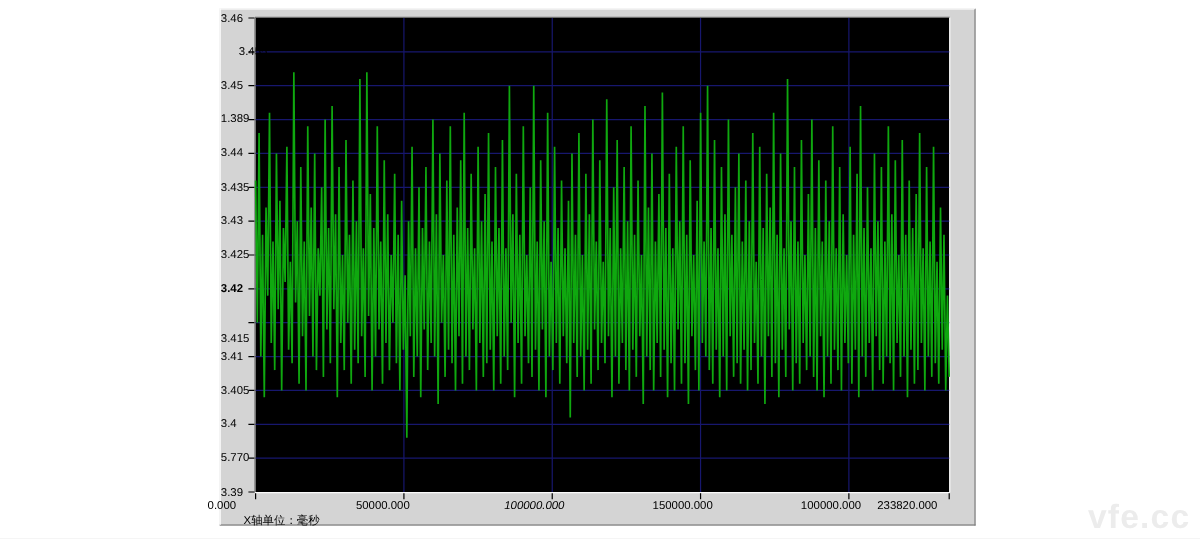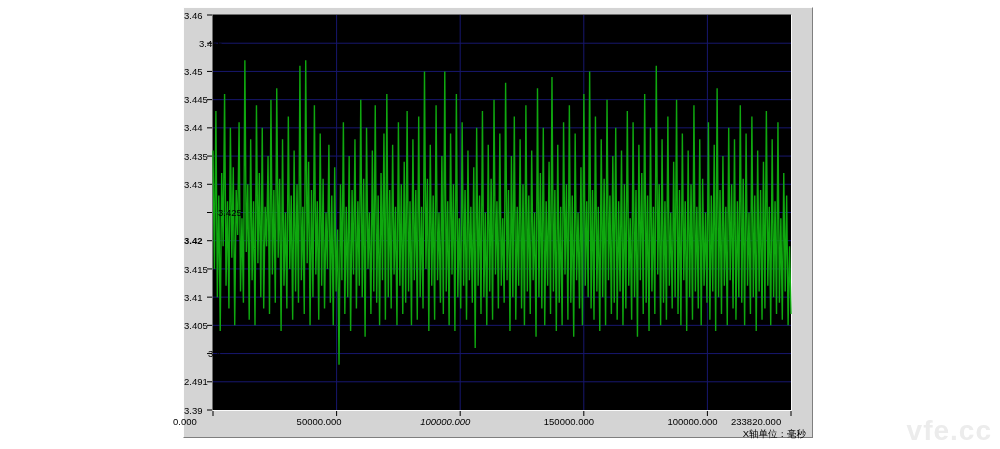--- a/index.html
+++ b/index.html
@@ -15,21 +15,21 @@
   .labels-layer { position:absolute; left:0; top:0; width:630px; height:431px; pointer-events:none; }
   .y-tick-label {
     position:absolute; left:0; width:23px; 
     font-size:9.5px; color:#000; line-height:11px;
   }
   .x-tick-label {
     position:absolute; width:80px; text-align:left;
     font-size:9.5px; color:#000; line-height:11px;
   }
   .x-axis-unit {
-    position:absolute; left:44px; width:578px; top:420px; text-align:right;
+    position:absolute; left:19px; width:578px; top:420px; text-align:left;
     font-size:9.5px; color:#000;
   }
   .watermark {
     position:absolute; right:8px; bottom:2px;
     font-size:28px; font-weight:bold; letter-spacing:1px;
     color:#ececec;
   }
 </style>
 </head>
 <body>
@@ -80,31 +80,31 @@
         <line x1="399.79804978188355" y1="403" x2="399.79804978188355" y2="408" stroke="#000" stroke-width="1"></line>
         <line x1="523.397399709178" y1="403" x2="523.397399709178" y2="408" stroke="#000" stroke-width="1"></line>
         <line x1="607" y1="403" x2="607" y2="408" stroke="#000" stroke-width="1"></line>
         <polyline points="29.00,142.43 30.45,260.93 31.90,102.93 33.35,289.14 34.79,187.57 36.24,323.00 37.69,165.00 39.14,238.36 40.59,86.00 42.04,277.86 43.49,193.21 44.93,300.43 46.38,119.86 47.83,249.64 49.28,159.36 50.73,317.36 52.18,181.93 53.63,227.07 55.08,114.21 56.52,283.50 57.97,210.14 59.42,294.79 60.87,52.14 62.32,244.00 63.77,176.29 65.22,311.71 66.66,131.14 68.11,272.21 69.56,193.21 71.01,317.36 72.46,97.29 73.91,255.29 75.36,165.00 76.80,289.14 78.25,119.86 79.70,300.43 81.15,198.86 82.60,238.36 84.05,148.07 85.50,306.07 86.94,91.64 88.39,266.57 89.84,181.93 91.29,294.79 92.74,80.36 94.19,249.64 95.64,170.64 97.09,323.00 98.53,131.14 99.98,277.86 101.43,204.50 102.88,300.43 104.33,108.57 105.78,260.93 107.23,187.57 108.67,311.71 110.12,142.43 111.57,283.50 113.02,176.29 114.47,294.79 115.92,57.79 117.37,272.21 118.81,198.86 120.26,306.07 121.71,52.14 123.16,255.29 124.61,153.71 126.06,317.36 127.51,181.93 128.95,289.14 130.40,97.29 131.85,266.57 133.30,193.21 134.75,311.71 136.20,125.50 137.65,277.86 139.10,170.64 140.54,300.43 141.99,204.50 143.44,260.93 144.89,136.79 146.34,294.79 147.79,187.57 149.24,317.36 150.68,159.36 152.13,283.50 153.58,221.43 155.03,356.86 156.48,176.29 157.93,272.21 159.38,114.21 160.82,306.07 162.27,198.86 163.72,289.14 165.17,148.07 166.62,323.00 168.07,181.93 169.52,266.57 170.96,131.14 172.41,300.43 173.86,193.21 175.31,277.86 176.76,91.64 178.21,289.14 179.66,170.64 181.11,328.64 182.55,119.86 184.00,260.93 185.45,204.50 186.90,306.07 188.35,142.43 189.80,283.50 191.25,97.29 192.69,294.79 194.14,187.57 195.59,317.36 197.04,165.00 198.49,272.21 199.94,125.50 201.39,311.71 202.83,86.00 204.28,289.14 205.73,181.93 207.18,300.43 208.63,136.79 210.08,266.57 211.53,198.86 212.97,317.36 214.42,114.21 215.87,277.86 217.32,176.29 218.77,306.07 220.22,153.71 221.67,294.79 223.12,102.93 224.56,283.50 226.01,193.21 227.46,317.36 228.91,131.14 230.36,272.21 231.81,181.93 233.26,311.71 234.70,108.57 236.15,289.14 237.60,198.86 239.05,300.43 240.50,63.43 241.95,260.93 243.40,170.64 244.84,323.00 246.29,136.79 247.74,277.86 249.19,187.57 250.64,311.71 252.09,97.29 253.54,272.21 254.98,204.50 256.43,294.79 257.88,148.07 259.33,306.07 260.78,63.43 262.23,283.50 263.68,193.21 265.13,317.36 266.57,125.50 268.02,266.57 269.47,176.29 270.92,323.00 272.37,86.00 273.82,289.14 275.27,210.14 276.71,300.43 278.16,114.21 279.61,277.86 281.06,181.93 282.51,311.71 283.96,142.43 285.41,272.21 286.85,198.86 288.30,294.79 289.75,159.36 291.20,339.93 292.65,119.86 294.10,277.86 295.55,187.57 296.99,306.07 298.44,102.93 299.89,289.14 301.34,204.50 302.79,317.36 304.24,136.79 305.69,283.50 307.14,170.64 308.58,311.71 310.03,91.64 311.48,266.57 312.93,193.21 314.38,300.43 315.83,125.50 317.28,277.86 318.72,210.14 320.17,294.79 321.62,74.71 323.07,272.21 324.52,181.93 325.97,323.00 327.42,148.07 328.86,289.14 330.31,108.57 331.76,311.71 333.21,198.86 334.66,277.86 336.11,131.14 337.56,300.43 339.01,176.29 340.45,317.36 341.90,97.29 343.35,283.50 344.80,187.57 346.25,306.07 347.70,142.43 349.15,272.21 350.59,204.50 352.04,328.64 353.49,80.36 354.94,289.14 356.39,165.00 357.84,300.43 359.29,119.86 360.73,317.36 362.18,193.21 363.63,277.86 365.08,153.71 366.53,306.07 367.98,69.07 369.43,283.50 370.87,181.93 372.32,323.00 373.77,136.79 375.22,294.79 376.67,198.86 378.12,317.36 379.57,114.21 381.02,266.57 382.46,176.29 383.91,311.71 385.36,97.29 386.81,294.79 388.26,187.57 389.71,328.64 391.16,125.50 392.60,272.21 394.05,204.50 395.50,300.43 396.95,159.36 398.40,317.36 399.85,86.00 401.30,277.86 402.74,193.21 404.19,289.14 405.64,63.43 407.09,300.43 408.54,181.93 409.99,311.71 411.44,108.57 412.88,283.50 414.33,198.86 415.78,323.00 417.23,131.14 418.68,289.14 420.13,170.64 421.58,317.36 423.03,91.64 424.47,272.21 425.92,187.57 427.37,306.07 428.82,148.07 430.27,294.79 431.72,119.86 433.17,311.71 434.61,193.21 436.06,283.50 437.51,142.43 438.96,317.36 440.41,176.29 441.86,300.43 443.31,102.93 444.75,277.86 446.20,210.14 447.65,311.71 449.10,114.21 450.55,289.14 452.00,181.93 453.45,328.64 454.89,136.79 456.34,272.21 457.79,165.00 459.24,306.07 460.69,86.00 462.14,294.79 463.59,187.57 465.04,323.00 466.48,119.86 467.93,283.50 469.38,198.86 470.83,306.07 472.28,57.79 473.73,266.57 475.18,176.29 476.62,317.36 478.07,131.14 479.52,294.79 480.97,193.21 482.42,311.71 483.87,108.57 485.32,277.86 486.76,204.50 488.21,300.43 489.66,153.71 491.11,289.14 492.56,91.64 494.01,306.07 495.46,181.93 496.90,317.36 498.35,125.50 499.80,272.21 501.25,193.21 502.70,323.00 504.15,142.43 505.60,289.14 507.05,176.29 508.49,311.71 509.94,97.29 511.39,283.50 512.84,198.86 514.29,300.43 515.74,131.14 517.19,317.36 518.63,170.64 520.08,277.86 521.53,204.50 522.98,294.79 524.43,114.21 525.88,311.71 527.33,187.57 528.77,283.50 530.22,136.79 531.67,323.00 533.12,80.36 534.57,289.14 536.02,181.93 537.47,306.07 538.91,148.07 540.36,277.86 541.81,198.86 543.26,317.36 544.71,119.86 546.16,272.21 547.61,176.29 549.06,300.43 550.50,131.14 551.95,311.71 553.40,193.21 554.85,289.14 556.30,97.29 557.75,294.79 559.20,170.64 560.64,317.36 562.09,125.50 563.54,277.86 564.99,204.50 566.44,306.07 567.89,108.57 569.34,289.14 570.78,187.57 572.23,323.00 573.68,142.43 575.13,283.50 576.58,181.93 578.03,311.71 579.48,153.71 580.92,300.43 582.37,102.93 583.82,277.86 585.27,198.86 586.72,317.36 588.17,131.14 589.62,289.14 591.07,193.21 592.51,306.07 593.96,114.21 595.41,294.79 596.86,210.14 598.31,311.71 599.76,165.00 601.21,283.50 602.65,187.57 604.10,317.36 605.55,238.36 607.00,306.07" fill="none" stroke="#0fa80f" stroke-width="1.4"></polyline>
       </svg>
     <div class="labels-layer" id="labels-layer">
       <div class="x-axis-unit">X轴单位：毫秒</div>
     <div class="y-tick-label" style="top: 1.5px;">3.46</div>
         <div class="y-tick-label" style="top: 29.7143px; padding-left: 15px;">3.455</div>
         <div class="y-tick-label" style="top: 57.9286px;">3.45</div>
-        <div class="y-tick-label" style="top: 86.1429px;">3.445</div>
+        <div class="y-tick-label" style="top: 86.1429px;">1.389</div>
         <div class="y-tick-label" style="top: 114.357px;">3.44</div>
         <div class="y-tick-label" style="top: 142.571px;">3.435</div>
         <div class="y-tick-label" style="top: 170.786px;">3.43</div>
-        <div class="y-tick-label" style="top: 199px; padding-left: 34px;">3.425</div>
+        <div class="y-tick-label" style="top: 199px;">3.425</div>
         <div class="y-tick-label" style="top: 227.214px; font-weight: bold;">3.42</div>
-        <div class="y-tick-label" style="top: 256px;">3.415</div>
+        <div class="y-tick-label" style="top: 269px;">3.415</div>
         <div class="y-tick-label" style="top: 283.643px;">3.41</div>
         <div class="y-tick-label" style="top: 311.857px;">3.405</div>
-        <div class="y-tick-label" style="top: 340.071px; margin-left: 24px;">3.4</div>
-        <div class="y-tick-label" style="top: 368.286px;">2.491</div>
+        <div class="y-tick-label" style="top: 340.071px;">3.4</div>
+        <div class="y-tick-label" style="top: 368.286px;">5.770</div>
         <div class="y-tick-label" style="top: 396.5px;">3.39</div>
         <div class="x-tick-label" style="top: 408px; left: -11px;">0.000</div>
         <div class="x-tick-label" style="top: 408px; left: 112.599px;">50000.000</div>
         <div class="x-tick-label" style="top: 408px; left: 236.199px; font-style: italic;">100000.000</div>
         <div class="x-tick-label" style="top: 408px; left: 359.798px;">150000.000</div>
         <div class="x-tick-label" style="top: 408px; left: 483.397px;">100000.000</div>
         <div class="x-tick-label" style="top: 408px; right: 3px; ">233820.000</div>
       </div>
   </div>
   <div class="watermark" title="vfe.cc" style="color: rgb(236, 236, 236);">vfe.cc</div>

